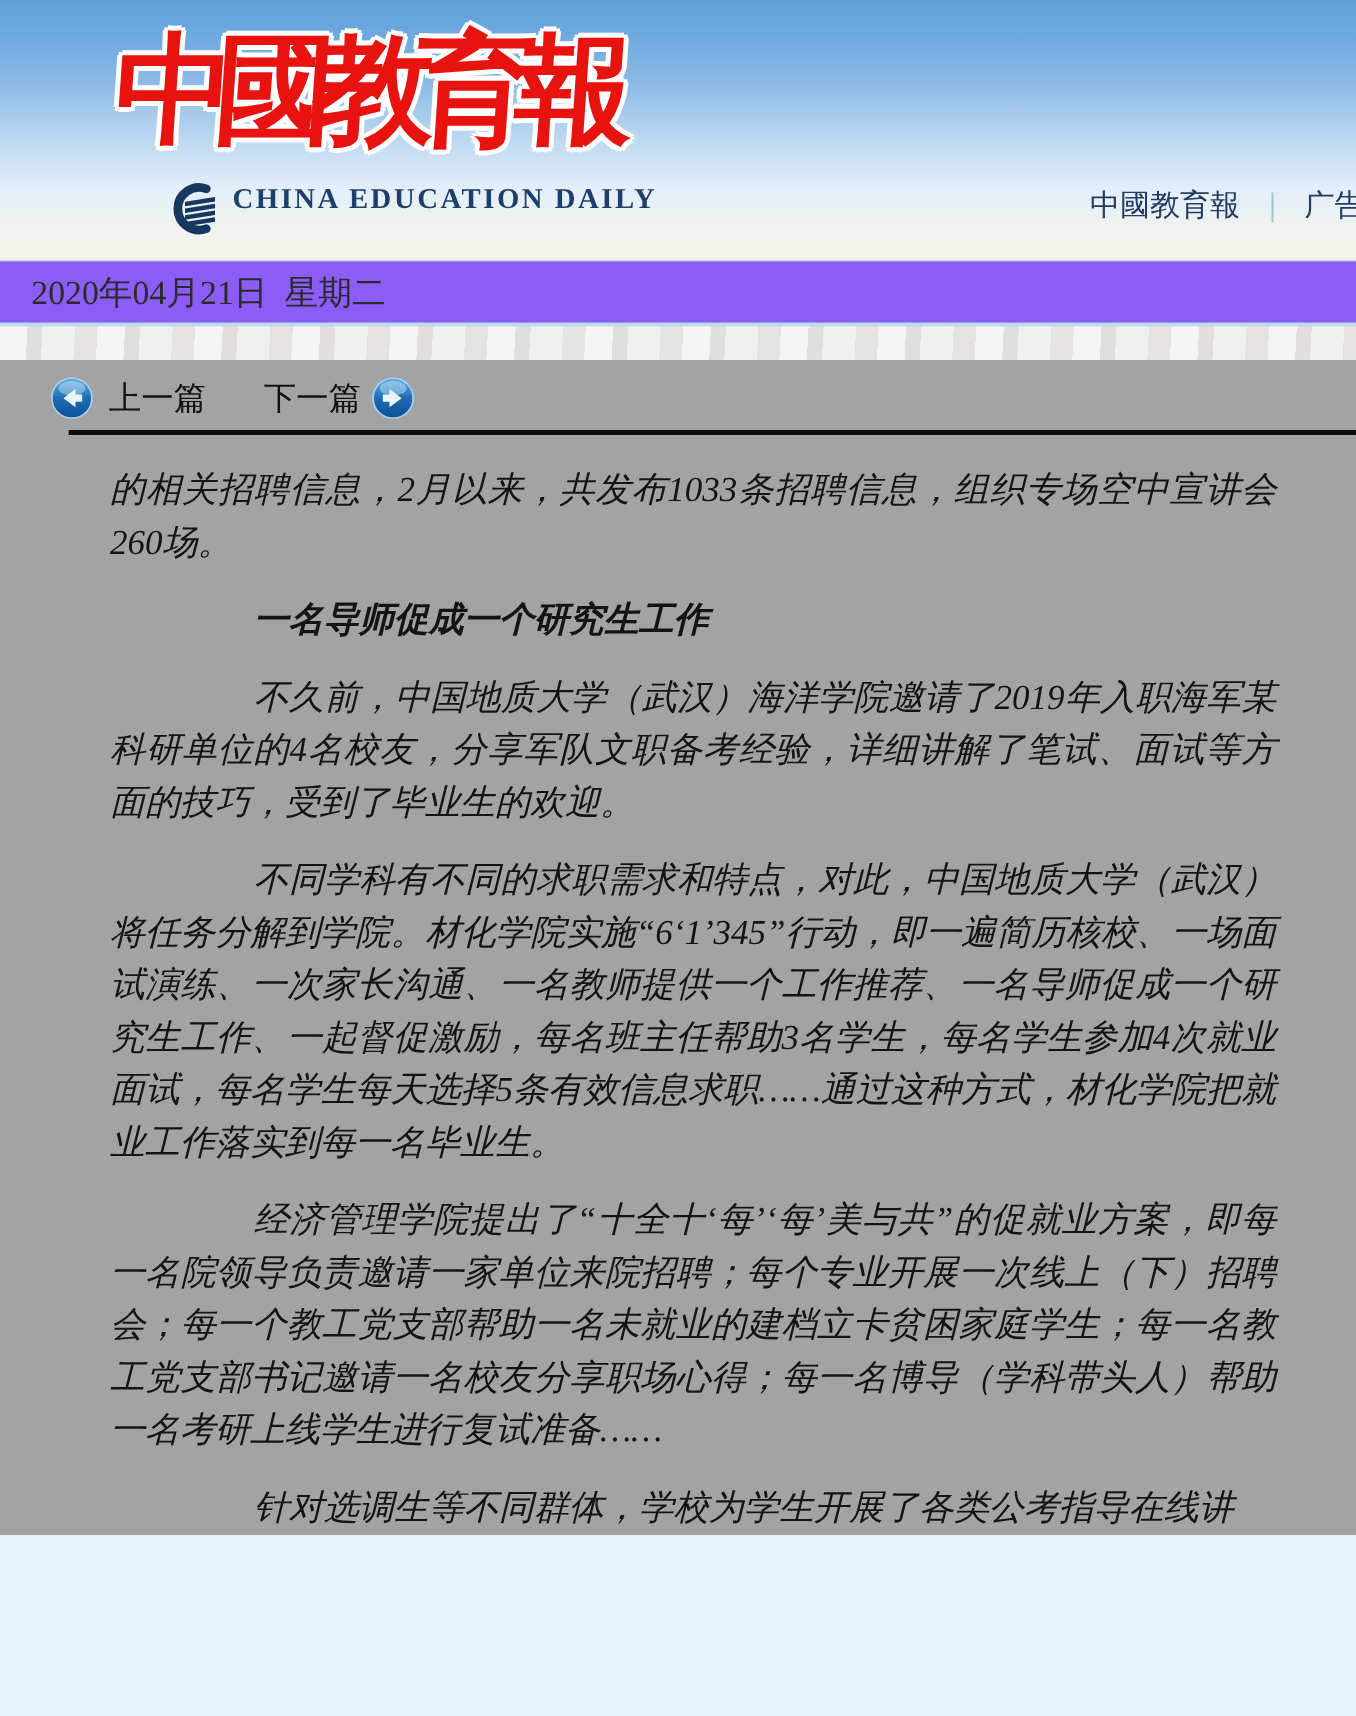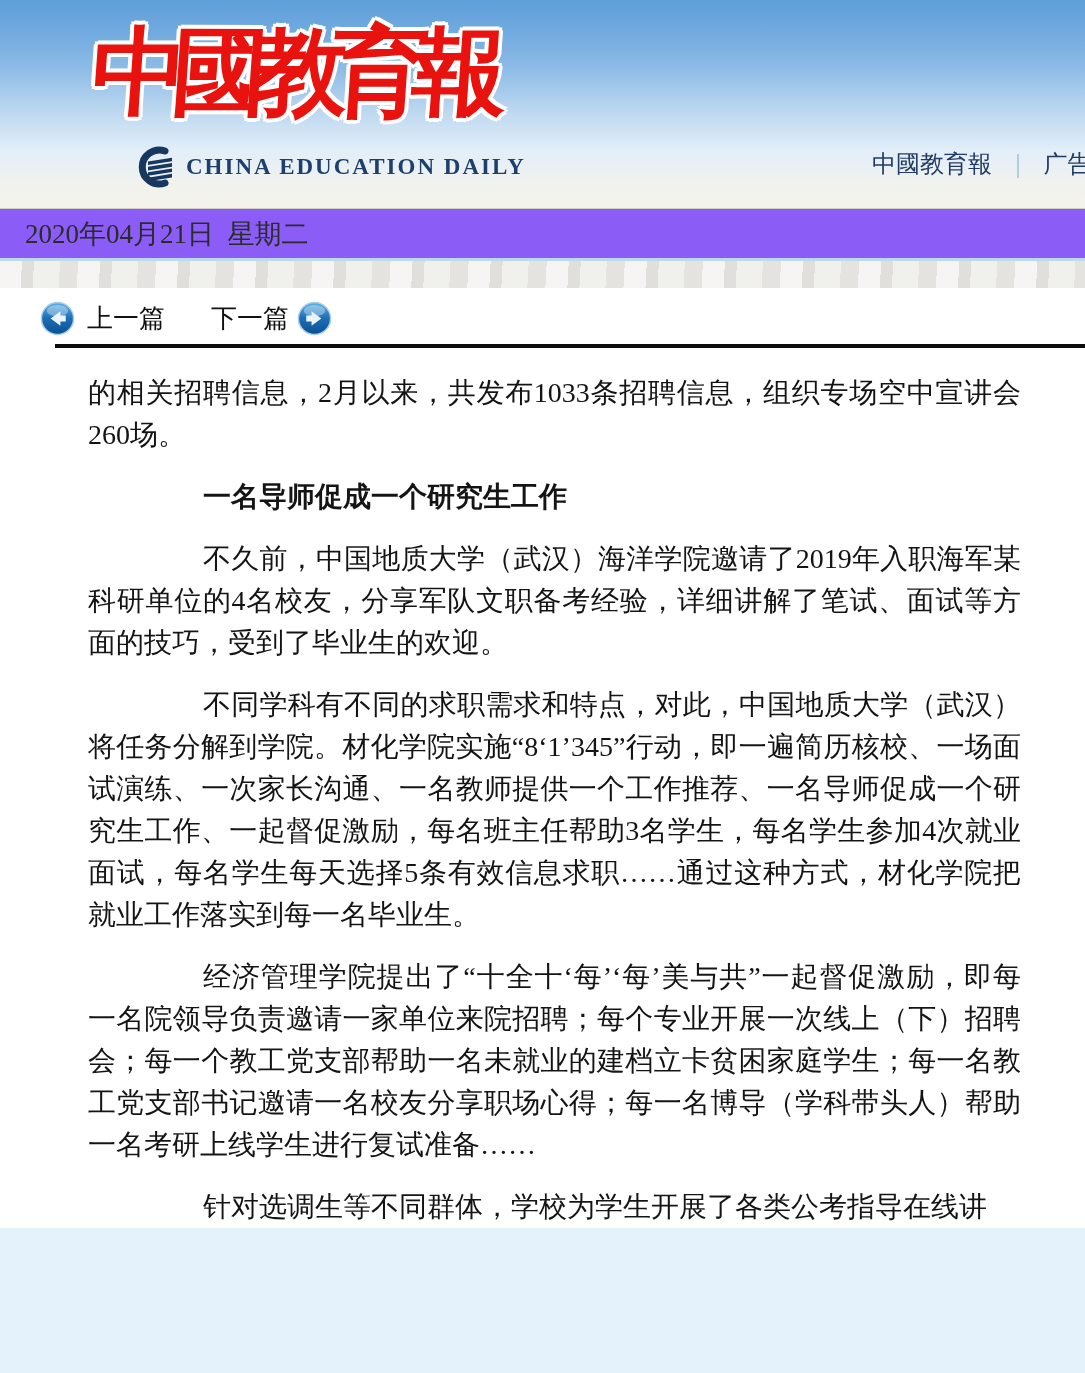--- a/index.html
+++ b/index.html
@@ -28,21 +28,21 @@
     line-height: 130px;
     color: #e8120e;
     transform: skewX(-4deg);
     text-shadow:
       -3px -3px 0 #fff, 3px -3px 0 #fff, -3px 3px 0 #fff, 3px 3px 0 #fff,
       0 -4px 0 #fff, 0 4px 0 #fff, -4px 0 0 #fff, 4px 0 0 #fff;
     white-space: nowrap;
   }
   .logo-en-row {
     position: absolute; left: 40px; top: 138px;
-    display: flex; align-items: center; gap: 8px;
+    display: flex; align-items: flex-start; gap: 8px;
     white-space: nowrap;
   }
   .logo-en {
     font-size: 23px; font-weight: bold;
     letter-spacing: 2px;
     color: #1c3f6e;
   }
   .header-links {
     position: absolute; left: 872px; top: 148px;
     white-space: nowrap;
@@ -66,21 +66,21 @@
   
   .texture-band {
     width: 100%; height: 27px;
     background:
       repeating-linear-gradient(93deg,
         rgba(255,255,255,0.55) 0 22px, rgba(0,0,0,0.04) 22px 34px,
         rgba(255,255,255,0.35) 34px 60px, rgba(0,0,0,0.02) 60px 78px),
       #e9e8e4;
   }
   
-  .content { width: 100%; background: #ffffff; }
+  .content { width: 100%; background: #a3a3a3; }
   .nav-row {
     display: flex; align-items: center;
     padding: 10px 0 6px 40px;
     height: 40px;
   }
   .nav-row .nav-label {
     font-size: 26px; color: #111;
     cursor: pointer;
   }
   .nav-icon { width: 35px; height: 35px; display: block; cursor: pointer; }
@@ -92,20 +92,21 @@
     height: 4px;
     background: #0b0b0b;
   }
   
   .article {
     padding: 0 64px 0 88px;
     font-size: 28px;
     line-height: 42px;
     color: #141414;
     text-align: justify;
+    font-style: italic;
   }
   .para { margin: 0 0 20px; text-indent: 115px; }
   .para.continuation { text-indent: 0; }
   .para.subtitle { font-weight: bold; }
   .para:first-child { margin-top: 24px; }
   .para:last-child { margin-bottom: 4px; }
 </style>
 </head>
 <body>
 
@@ -174,17 +175,17 @@
       </svg>
     </span>
   </div>
 
   <div class="black-rule"></div>
 
   <div class="article">
       <p class="para continuation">的相关招聘信息，2月以来，共发布1033条招聘信息，组织专场空中宣讲会260场。</p>
       <p class="para subtitle">一名导师促成一个研究生工作</p>
       <p class="para body">不久前，中国地质大学（武汉）海洋学院邀请了2019年入职海军某科研单位的4名校友，分享军队文职备考经验，详细讲解了笔试、面试等方面的技巧，受到了毕业生的欢迎。</p>
-      <p class="para body">不同学科有不同的求职需求和特点，对此，中国地质大学（武汉）将任务分解到学院。材化学院实施“8‘1’345”行动，即一遍简历核校、一场面试演练、一次家长沟通、一名教师提供一个工作推荐、一名导师促成一个研究生工作、一起督促激励，每名班主任帮助3名学生，每名学生参加4次就业面试，每名学生每天选择5条有效信息求职……通过这种方式，材化学院把就业工作落实到每一名毕业生。</p>
-      <p class="para body">经济管理学院提出了“十全十‘每’‘每’美与共”一起督促激励，即每一名院领导负责邀请一家单位来院招聘；每个专业开展一次线上（下）招聘会；每一个教工党支部帮助一名未就业的建档立卡贫困家庭学生；每一名教工党支部书记邀请一名校友分享职场心得；每一名博导（学科带头人）帮助一名考研上线学生进行复试准备……</p>
+      <p class="para body">不同学科有不同的求职需求和特点，对此，中国地质大学（武汉）将任务分解到学院。材化学院实施“6‘1’345”行动，即一遍简历核校、一场面试演练、一次家长沟通、一名教师提供一个工作推荐、一名导师促成一个研究生工作、一起督促激励，每名班主任帮助3名学生，每名学生参加4次就业面试，每名学生每天选择5条有效信息求职……通过这种方式，材化学院把就业工作落实到每一名毕业生。</p>
+      <p class="para body">经济管理学院提出了“十全十‘每’‘每’美与共”的促就业方案，即每一名院领导负责邀请一家单位来院招聘；每个专业开展一次线上（下）招聘会；每一个教工党支部帮助一名未就业的建档立卡贫困家庭学生；每一名教工党支部书记邀请一名校友分享职场心得；每一名博导（学科带头人）帮助一名考研上线学生进行复试准备……</p>
       <p class="para body">针对选调生等不同群体，学校为学生开展了各类公考指导在线讲</p>
     </div>
 </div>
 
 </body></html>

